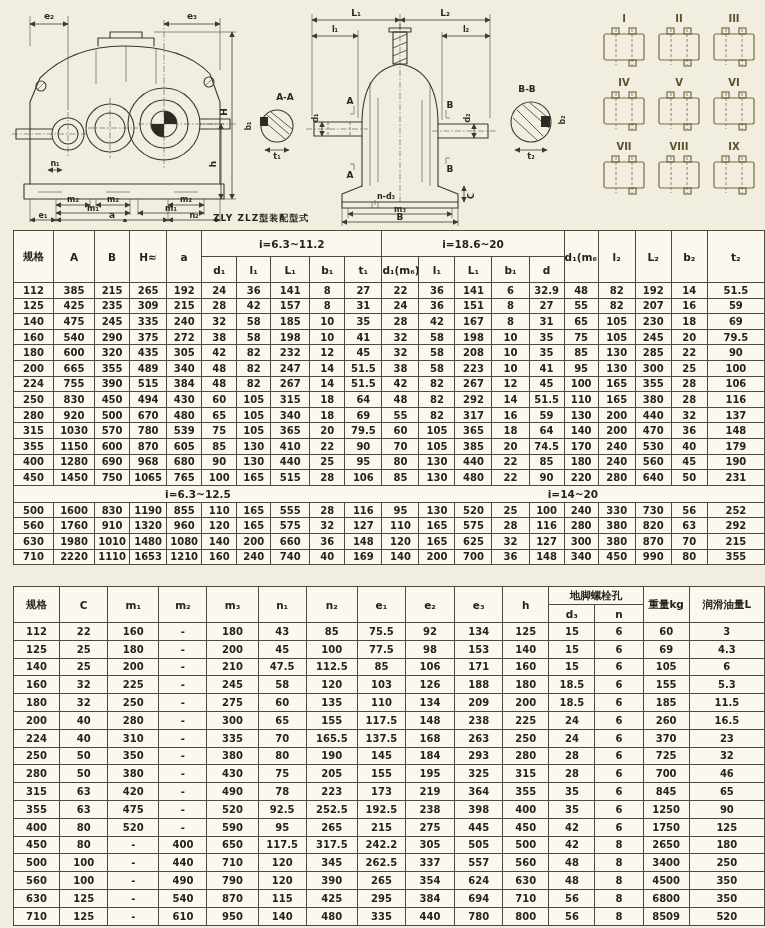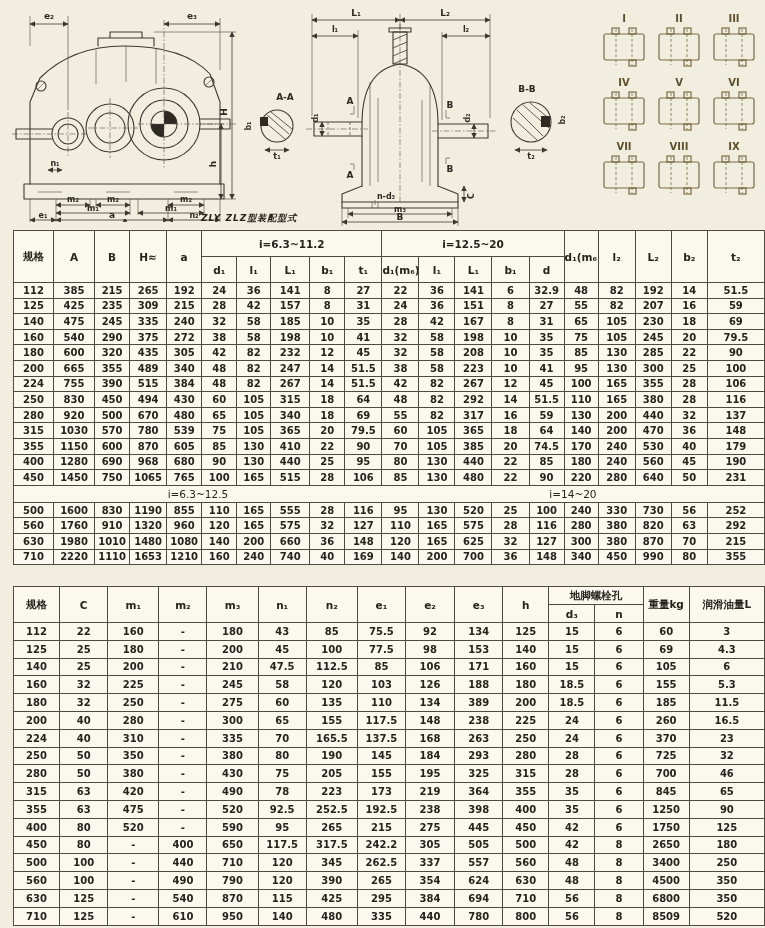--- a/index.html
+++ b/index.html
@@ -12,30 +12,30 @@
   .cl{fill:none;stroke:#55503f;stroke-width:0.6;stroke-dasharray:6 2 1.5 2;}
   .dash{fill:none;stroke:#55503f;stroke-width:0.7;stroke-dasharray:3 2;}
   .dim{fill:none;stroke:#3c3930;stroke-width:0.8;marker-start:url(#arr);marker-end:url(#arr);}
   .hat{fill:none;stroke:#3c3930;stroke-width:0.8;}
   .solid{fill:#2c2a22;stroke:none;}
   .dt{font:bold 9px "DejaVu Sans",sans-serif;fill:#2b2920;text-anchor:middle;}
   .dts{font:bold 8px "DejaVu Sans",sans-serif;fill:#2b2920;text-anchor:middle;}
   .rom{font:bold 10px "DejaVu Sans",sans-serif;fill:#5d4f2c;text-anchor:middle;}
   .gbox{fill:none;stroke:#7a6a45;stroke-width:1.2;}
   .gdash{fill:none;stroke:#7a6a45;stroke-width:0.8;stroke-dasharray:3 2;}
-  .caption{position:absolute;left:201px;top:212px;font-size:9px;font-weight:bold;letter-spacing:1px;font-style:italic;}
+  .caption{position:absolute;left:213px;top:212px;font-size:9px;font-weight:bold;letter-spacing:1px;}
   table{position:absolute;left:13px;border-collapse:collapse;table-layout:fixed;background:#faf8ef;}
   th,td{border:1px solid #4d4a40;text-align:center;vertical-align:middle;padding:0;overflow:hidden;white-space:nowrap;}
   .t1{top:230px;width:752px;font-size:10.5px;}
   .t1 thead th{font-size:10.5px;font-weight:bold;height:25px;}
   .t1 tbody td{height:14.6px;font-weight:bold;font-size:10px;}
   .t2{top:586px;width:752px;font-size:10.5px;}
   .t2 thead th{font-size:10.5px;font-weight:bold;height:17px;}
   .t2 tbody td{height:16.8px;font-weight:bold;font-size:10px;}
-  tr.band td{height:16px;font-weight:normal;font-size:10.5px;}
+  tr.band td{height:16px;font-weight:bold;font-size:10.5px;}
   tr.band td:first-child{border-right:none;}
   tr.band td:last-child{border-left:none;}
 </style>
 </head>
 <body>
 
 <div class="page">
 
   <div class="drawings">
 
@@ -230,21 +230,21 @@
         <col style="width:57px">
     </colgroup>
     <thead>
       <tr>
         <th rowspan="2">规格</th>
         <th rowspan="2">A</th>
         <th rowspan="2">B</th>
         <th rowspan="2">H≈</th>
         <th rowspan="2">a</th>
         <th colspan="5">i=6.3~11.2</th>
-        <th colspan="5">i=12.5~20</th>
+        <th colspan="5">i=18.6~20</th>
         <th rowspan="2">d₁(m₆)</th>
         <th rowspan="2">l₂</th>
         <th rowspan="2">L₂</th>
         <th rowspan="2">b₂</th>
         <th rowspan="2">t₂</th>
       </tr>
       <tr>
         <th>d₁</th>
         <th>l₁</th>
         <th>L₁</th>
@@ -755,21 +755,21 @@
         <tr>
           <td>180</td>
           <td>32</td>
           <td>250</td>
           <td>-</td>
           <td>275</td>
           <td>60</td>
           <td>135</td>
           <td>110</td>
           <td>134</td>
-          <td>389</td>
+          <td>209</td>
           <td>200</td>
           <td>18.5</td>
           <td>6</td>
           <td>185</td>
           <td>11.5</td>
         </tr>
         <tr>
           <td>200</td>
           <td>40</td>
           <td>280</td>

